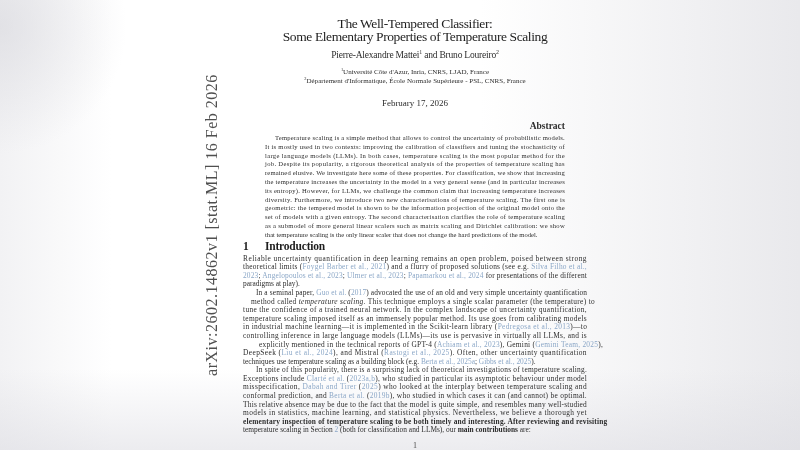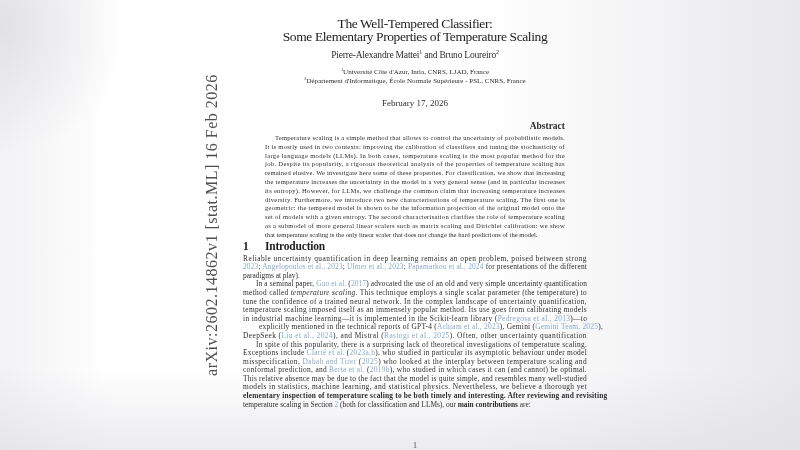--- a/index.html
+++ b/index.html
@@ -72,29 +72,32 @@
           <div class="line" style="letter-spacing: 0.260714px;"><span class="lc">set of models with a given entropy. The second characterisation clarifies the role of temperature scaling</span></div>
           <div class="line" style="letter-spacing: 0.29519px;"><span class="lc">as a submodel of more general linear scalers such as matrix scaling and Dirichlet calibration: we show</span></div>
           <div class="line end"><span class="lc">that temperature scaling is the only linear scaler that does not change the hard predictions of the model.</span></div>
         </div>
     </div>
 
     <div class="sec-heading"><span class="sec-num">1</span><span>Introduction</span></div>
 
     <div class="intro-body" id="intro-body">
         <div class="line" style="letter-spacing: 0.458333px;"><span class="lc">Reliable uncertainty quantification in deep learning remains an open problem, poised between strong</span></div>
+        <div class="line" style="letter-spacing: 0.263532px;"><span class="lc">theoretical limits (<span class="cite">Foygel Barber et al., 2021</span>) and a flurry of proposed solutions (see e.g. <span class="cite">Silva Filho et al.,</span></span></div>
         <div class="line" style="letter-spacing: 0.17272px;"><span class="lc"><span class="cite">2023</span>; <span class="cite">Angelopoulos et al., 2023</span>; <span class="cite">Ulmer et al., 2023</span>; <span class="cite">Papamarkou et al., 2024</span> for presentations of the different</span></div>
         <div class="line end"><span class="lc">paradigms at play).</span></div>
         <div class="line ind" style="letter-spacing: 0.121962px;"><span class="lc">In a seminal paper, <span class="cite">Guo et al.</span> (<span class="cite">2017</span>) advocated the use of an old and very simple uncertainty quantification</span></div>
-        <div class="line" style="letter-spacing: 0.304087px;"><span class="lc">method called <i>temperature scaling</i>. This technique employs a single scalar parameter (the temperature) to</span></div>
+        <div class="line" style="letter-spacing: 0.304087px; margin-left: 8px;"><span class="lc">method called <i>temperature scaling</i>. This technique employs a single scalar parameter (the temperature) to</span></div>
         <div class="line" style="letter-spacing: 0.359675px;"><span class="lc">tune the confidence of a trained neural network. In the complex landscape of uncertainty quantification,</span></div>
         <div class="line" style="letter-spacing: 0.308859px;"><span class="lc">temperature scaling imposed itself as an immensely popular method. Its use goes from calibrating models</span></div>
         <div class="line" style="letter-spacing: 0.3439px;"><span class="lc">in industrial machine learning—it is implemented in the Scikit-learn library (<span class="cite">Pedregosa et al., 2013</span>)—to</span></div>
+        <div class="line" style="letter-spacing: 0.317007px;"><span class="lc">controlling inference in large language models (LLMs)—its use is pervasive in virtually all LLMs, and is</span></div>
         <div class="line" style="letter-spacing: 0.251042px; padding-left: 16px;"><span class="lc">explicitly mentioned in the technical reports of GPT-4 (<span class="cite">Achiam et al., 2023</span>), Gemini (<span class="cite">Gemini Team, 2025</span>),</span></div>
         <div class="line" style="letter-spacing: 0.416166px;"><span class="lc">DeepSeek (<span class="cite">Liu et al., 2024</span>), and Mistral (<span class="cite">Rastogi et al., 2025</span>). Often, other uncertainty quantification</span></div>
+        <div class="line end"><span class="lc">techniques use temperature scaling as a building block (e.g. <span class="cite">Berta et al., 2025a</span>; <span class="cite">Gibbs et al., 2025</span>).</span></div>
         <div class="line ind" style="letter-spacing: 0.24871px;"><span class="lc">In spite of this popularity, there is a surprising lack of theoretical investigations of temperature scaling.</span></div>
         <div class="line" style="letter-spacing: 0.284493px;"><span class="lc">Exceptions include <span class="cite">Clarté et al.</span> (<span class="cite">2023a,b</span>), who studied in particular its asymptotic behaviour under model</span></div>
         <div class="line" style="letter-spacing: 0.40625px;"><span class="lc">misspecification, <span class="cite">Dabah and Tirer</span> (<span class="cite">2025</span>) who looked at the interplay between temperature scaling and</span></div>
         <div class="line" style="letter-spacing: 0.296138px;"><span class="lc">conformal prediction, and <span class="cite">Berta et al.</span> (<span class="cite">2019b</span>), who studied in which cases it can (and cannot) be optimal.</span></div>
         <div class="line" style="letter-spacing: 0.211082px;"><span class="lc">This relative absence may be due to the fact that the model is quite simple, and resembles many well-studied</span></div>
         <div class="line" style="letter-spacing: 0.41256px;"><span class="lc">models in statistics, machine learning, and statistical physics. Nevertheless, we believe a thorough yet</span></div>
         <div class="line" style="letter-spacing: 0.188636px; font-weight: bold;"><span class="lc">elementary inspection of temperature scaling to be both timely and interesting. After reviewing and revisiting</span></div>
         <div class="line end"><span class="lc">temperature scaling in Section <span class="cite">2</span> (both for classification and LLMs), our <b>main contributions</b> are:</span></div>
       </div>
   </div>

